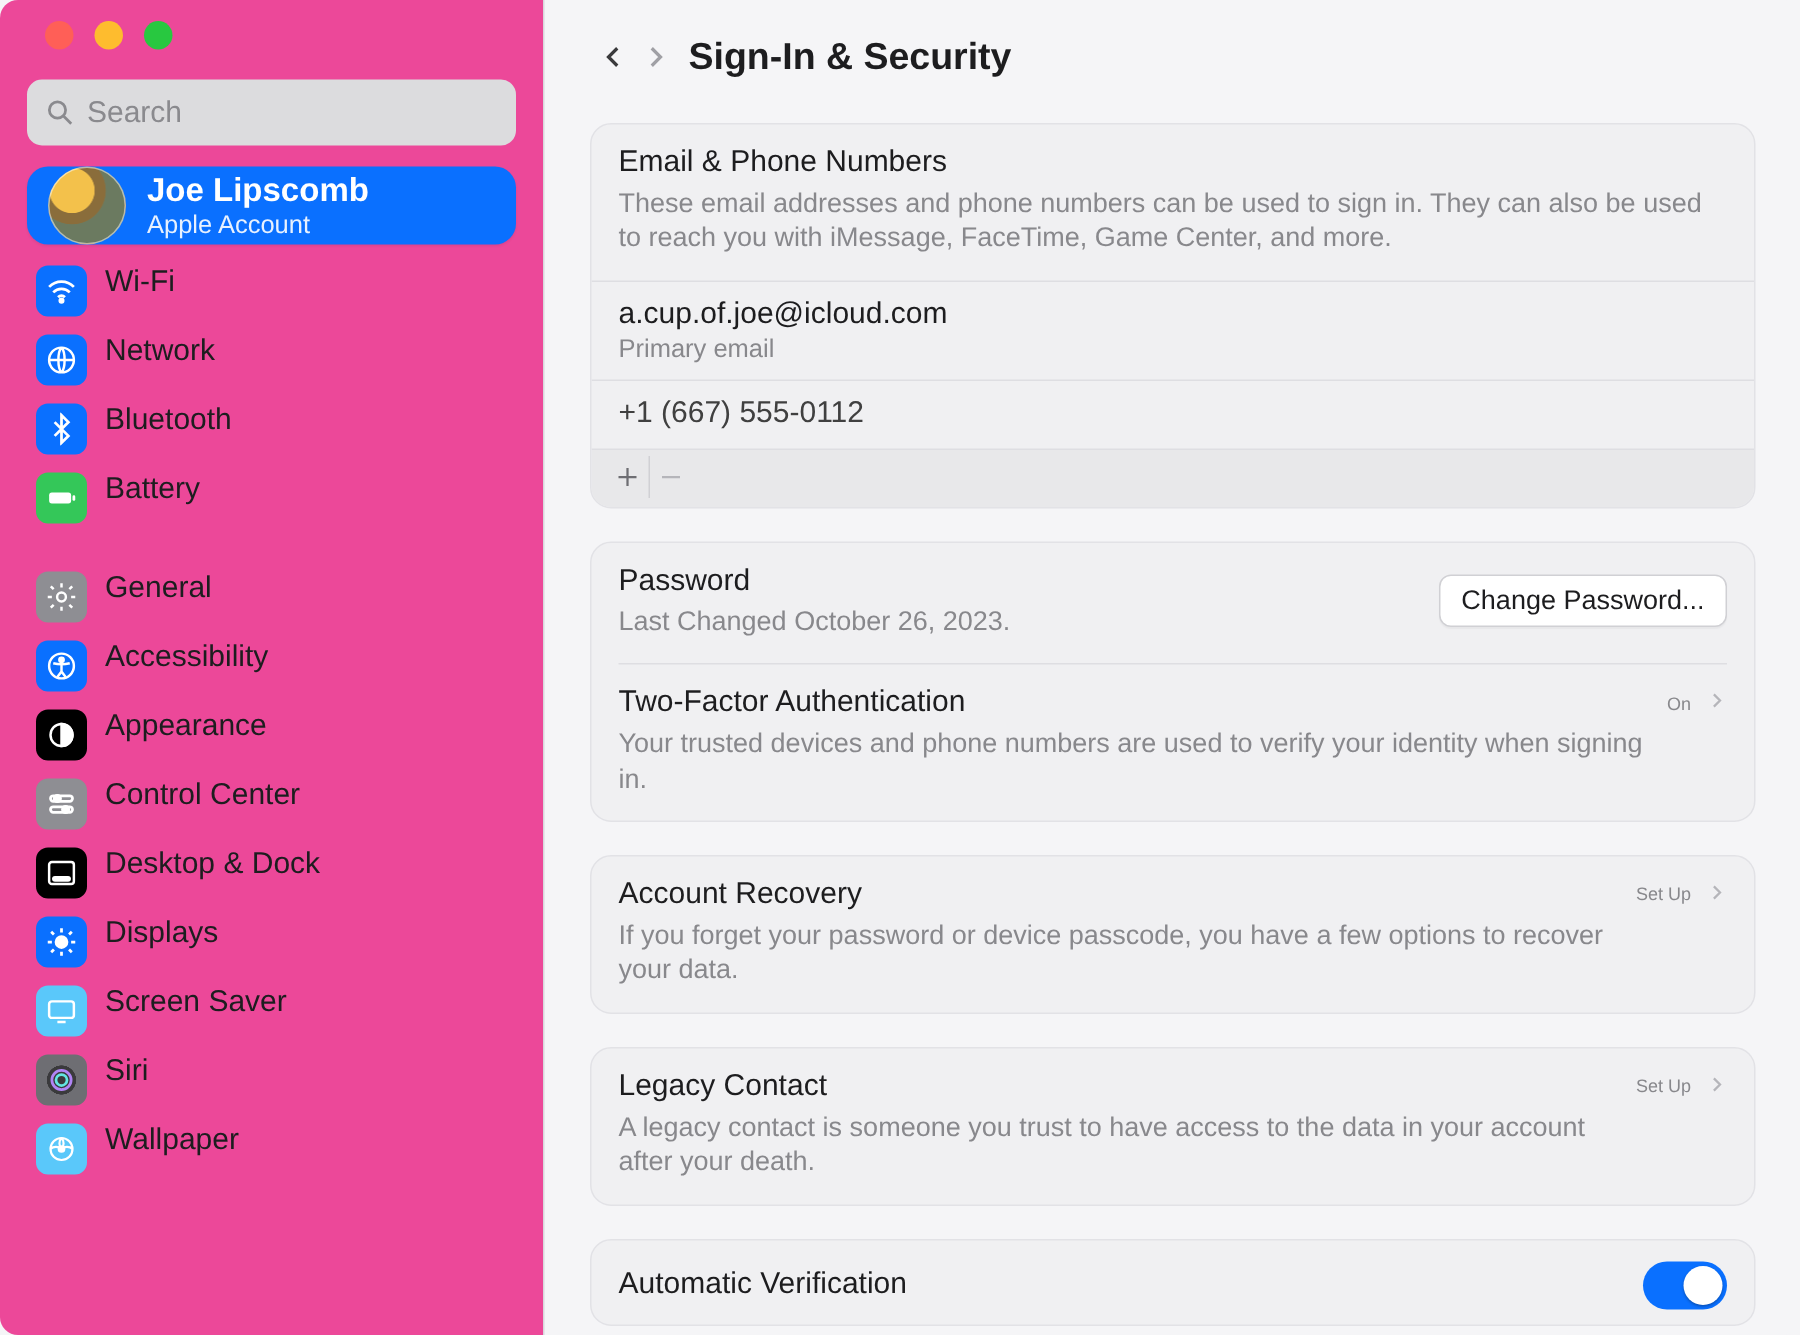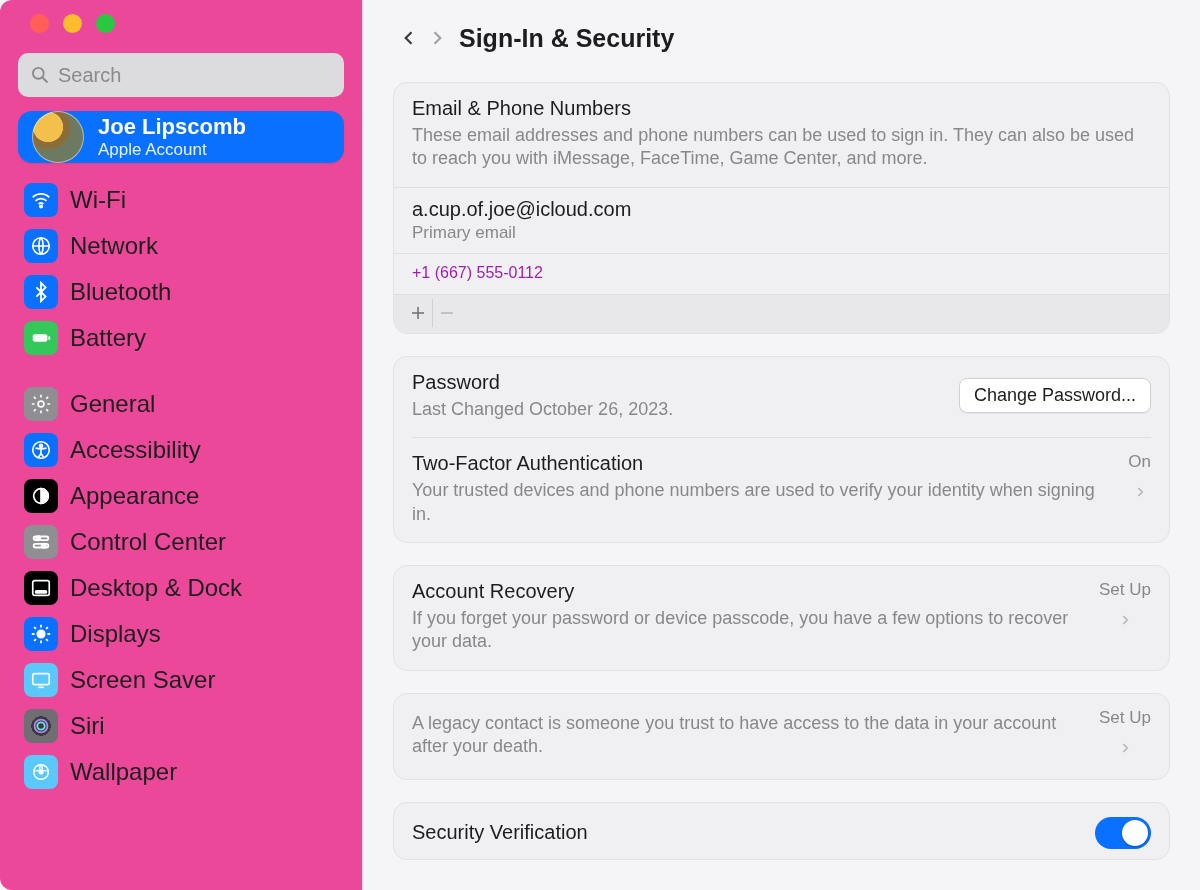--- a/index.html
+++ b/index.html
@@ -68,25 +68,24 @@
     margin-right: 14px;
     flex-shrink: 0;
     border: 1px solid rgba(255,255,255,0.5);
   }
   .acct-name { font-size: 22px; font-weight: 600; }
   .acct-sub { font-size: 17px; opacity: 0.9; }
 
   .navlist { padding: 0 18px; }
   .navitem {
     display: flex;
-    align-items: center;
     height: 46px;
     border-radius: 10px;
     padding: 0 6px;
-    font-size: 24px;
+    font-size: 20px;
     color: #1d1d1f;
     cursor: default;
   }
   .navitem .ico {
     width: 34px; height: 34px; border-radius: 8px;
     display: flex; align-items: center; justify-content: center;
     margin-right: 12px; flex-shrink: 0; color: #fff;
   }
   .navitem .ico svg { width: 22px; height: 22px; }
   .spacer { height: 20px; }
@@ -144,39 +143,39 @@
     padding: 14px 18px 16px 18px;
   }
   .sec-title { font-size: 20px; font-weight: 400; color: #1d1d1f; }
   .sec-sub { font-size: 18px; color: #88888c; line-height: 1.3; margin-top: 4px; }
   .divider { height: 1px; background: #dedee2; margin: 0; }
 
   .email-row { padding: 10px 18px 10px 18px; }
   .email-row .v1 { font-size: 20px; color:#1d1d1f; }
   .email-row .v2 { font-size: 17px; color:#88888c; margin-top: 2px; }
 
-  .phone-row { padding: 10px 18px 12px 18px; font-size: 16px; color:#a21caf; }
+  .phone-row { padding: 10px 18px 12px 18px; font-size: 20px; color:#404040; }
 
   .addremove {
     display: flex; align-items: center;
     padding: 4px 10px 6px 10px;
     background: #e8e8ea;
   }
   .pm {
     width: 28px; height: 28px; display:flex; align-items:center; justify-content:center;
     color: #6e6e73; font-size: 20px;
   }
   .pm + .pm { border-left: 1px solid #d0d0d4; }
 
   .row-flex {
     display:flex; align-items:flex-start; justify-content:space-between;
     padding: 14px 18px 16px 18px;
   }
   .row-flex .left { flex:1; padding-right: 14px; }
-  .row-flex .right { display:flex; align-items:center; gap:10px; color:#88888c; font-size:17px;flex-direction:column;}
+  .row-flex .right { display:flex; align-items:center; gap:10px; color:#88888c; font-size:12px;}
 
   .btn {
     background:#fff;
     border: 1px solid #d0d0d4;
     border-radius: 8px;
     padding: 6px 14px;
     font-size: 18px;
     color:#1d1d1f;
     box-shadow: 0 1px 1px rgba(0,0,0,0.04);
   }
@@ -436,37 +435,38 @@
                   <polyline points="9 5 16 12 9 19"></polyline>
                 </svg>
             </span>
           </div>
         </div>
       </div>
 
       <div class="card">
         <div class="row-flex">
           <div class="left">
+            <div class="sec-title">Legacy Contact</div>
             <div class="sec-sub">A legacy contact is someone you trust to have access to the data in your account after your death.</div>
           </div>
           <div class="right">
             <span>Set Up</span>
             <span class="chev">
               <svg width="14" height="20" viewBox="0 0 24 24" fill="none" stroke="currentColor" stroke-width="2.6">
                   <polyline points="9 5 16 12 9 19"></polyline>
                 </svg>
             </span>
           </div>
         </div>
       </div>
 
       <div class="card">
         <div class="row-flex" style="align-items:center; padding-bottom:10px;">
           <div class="left">
-            <div class="sec-title">Security Verification</div>
+            <div class="sec-title">Automatic Verification</div>
           </div>
           <div class="right">
             <div class="toggle"></div>
           </div>
         </div>
       </div>
 
     </div>
   </div>
 

